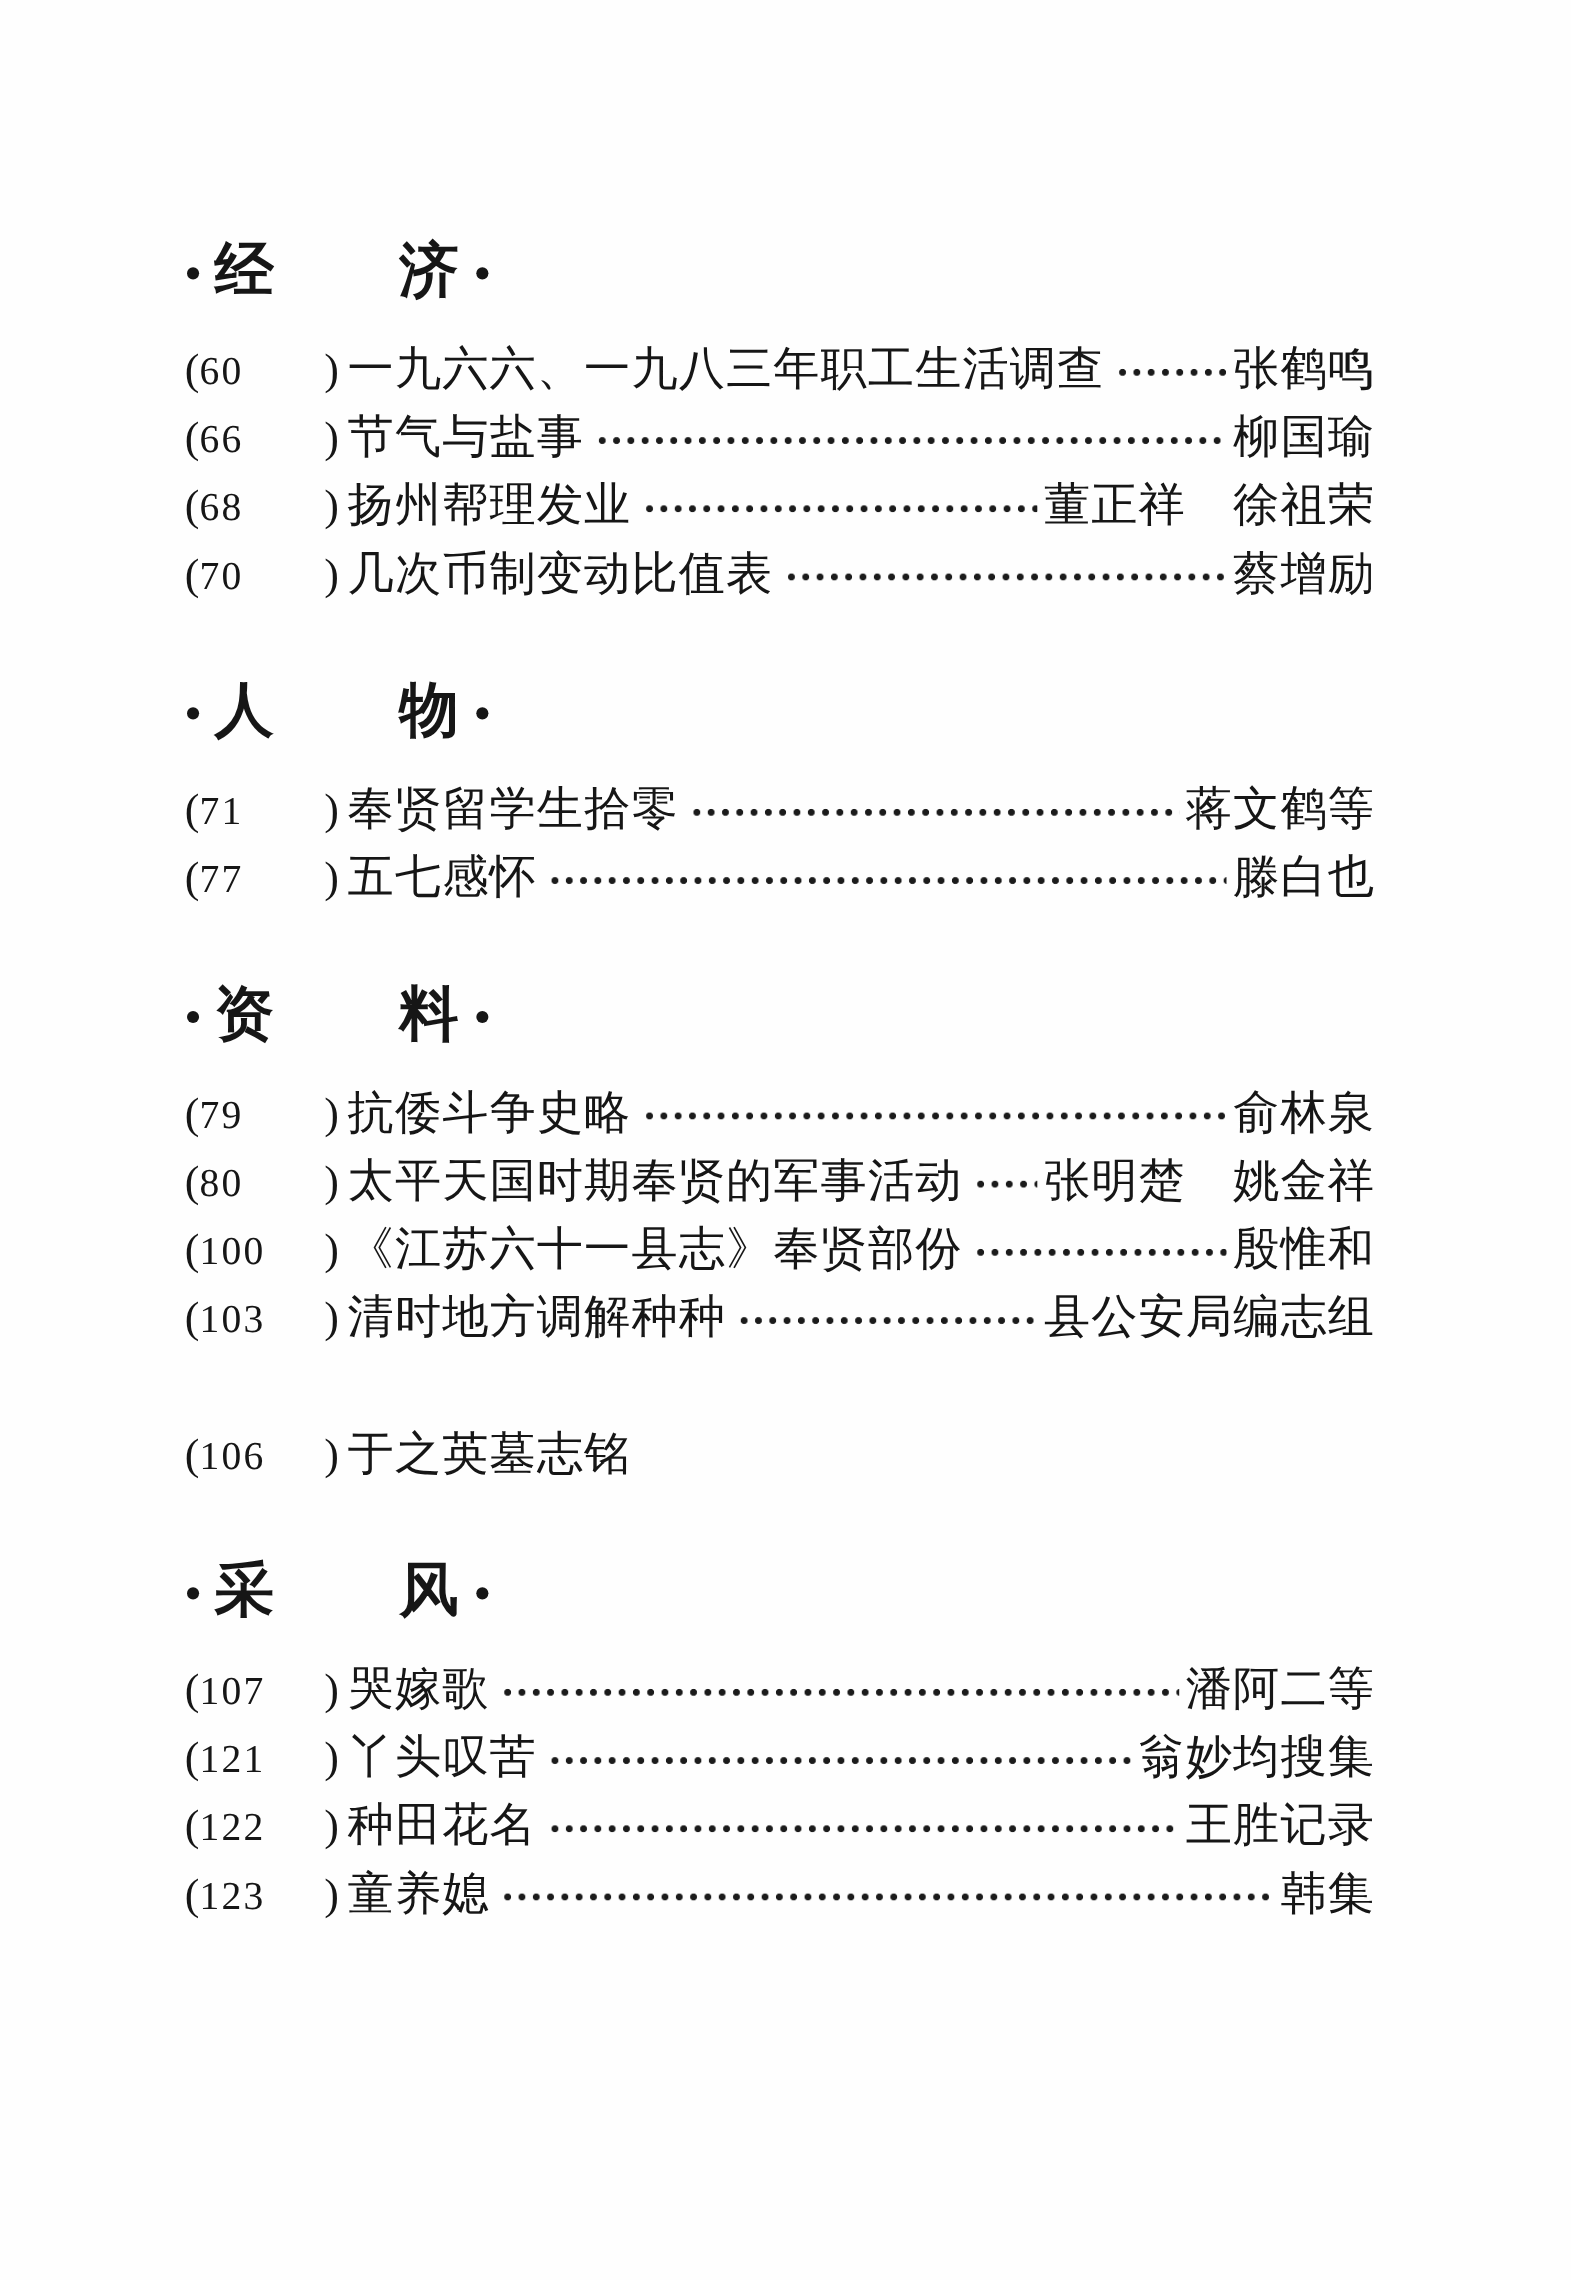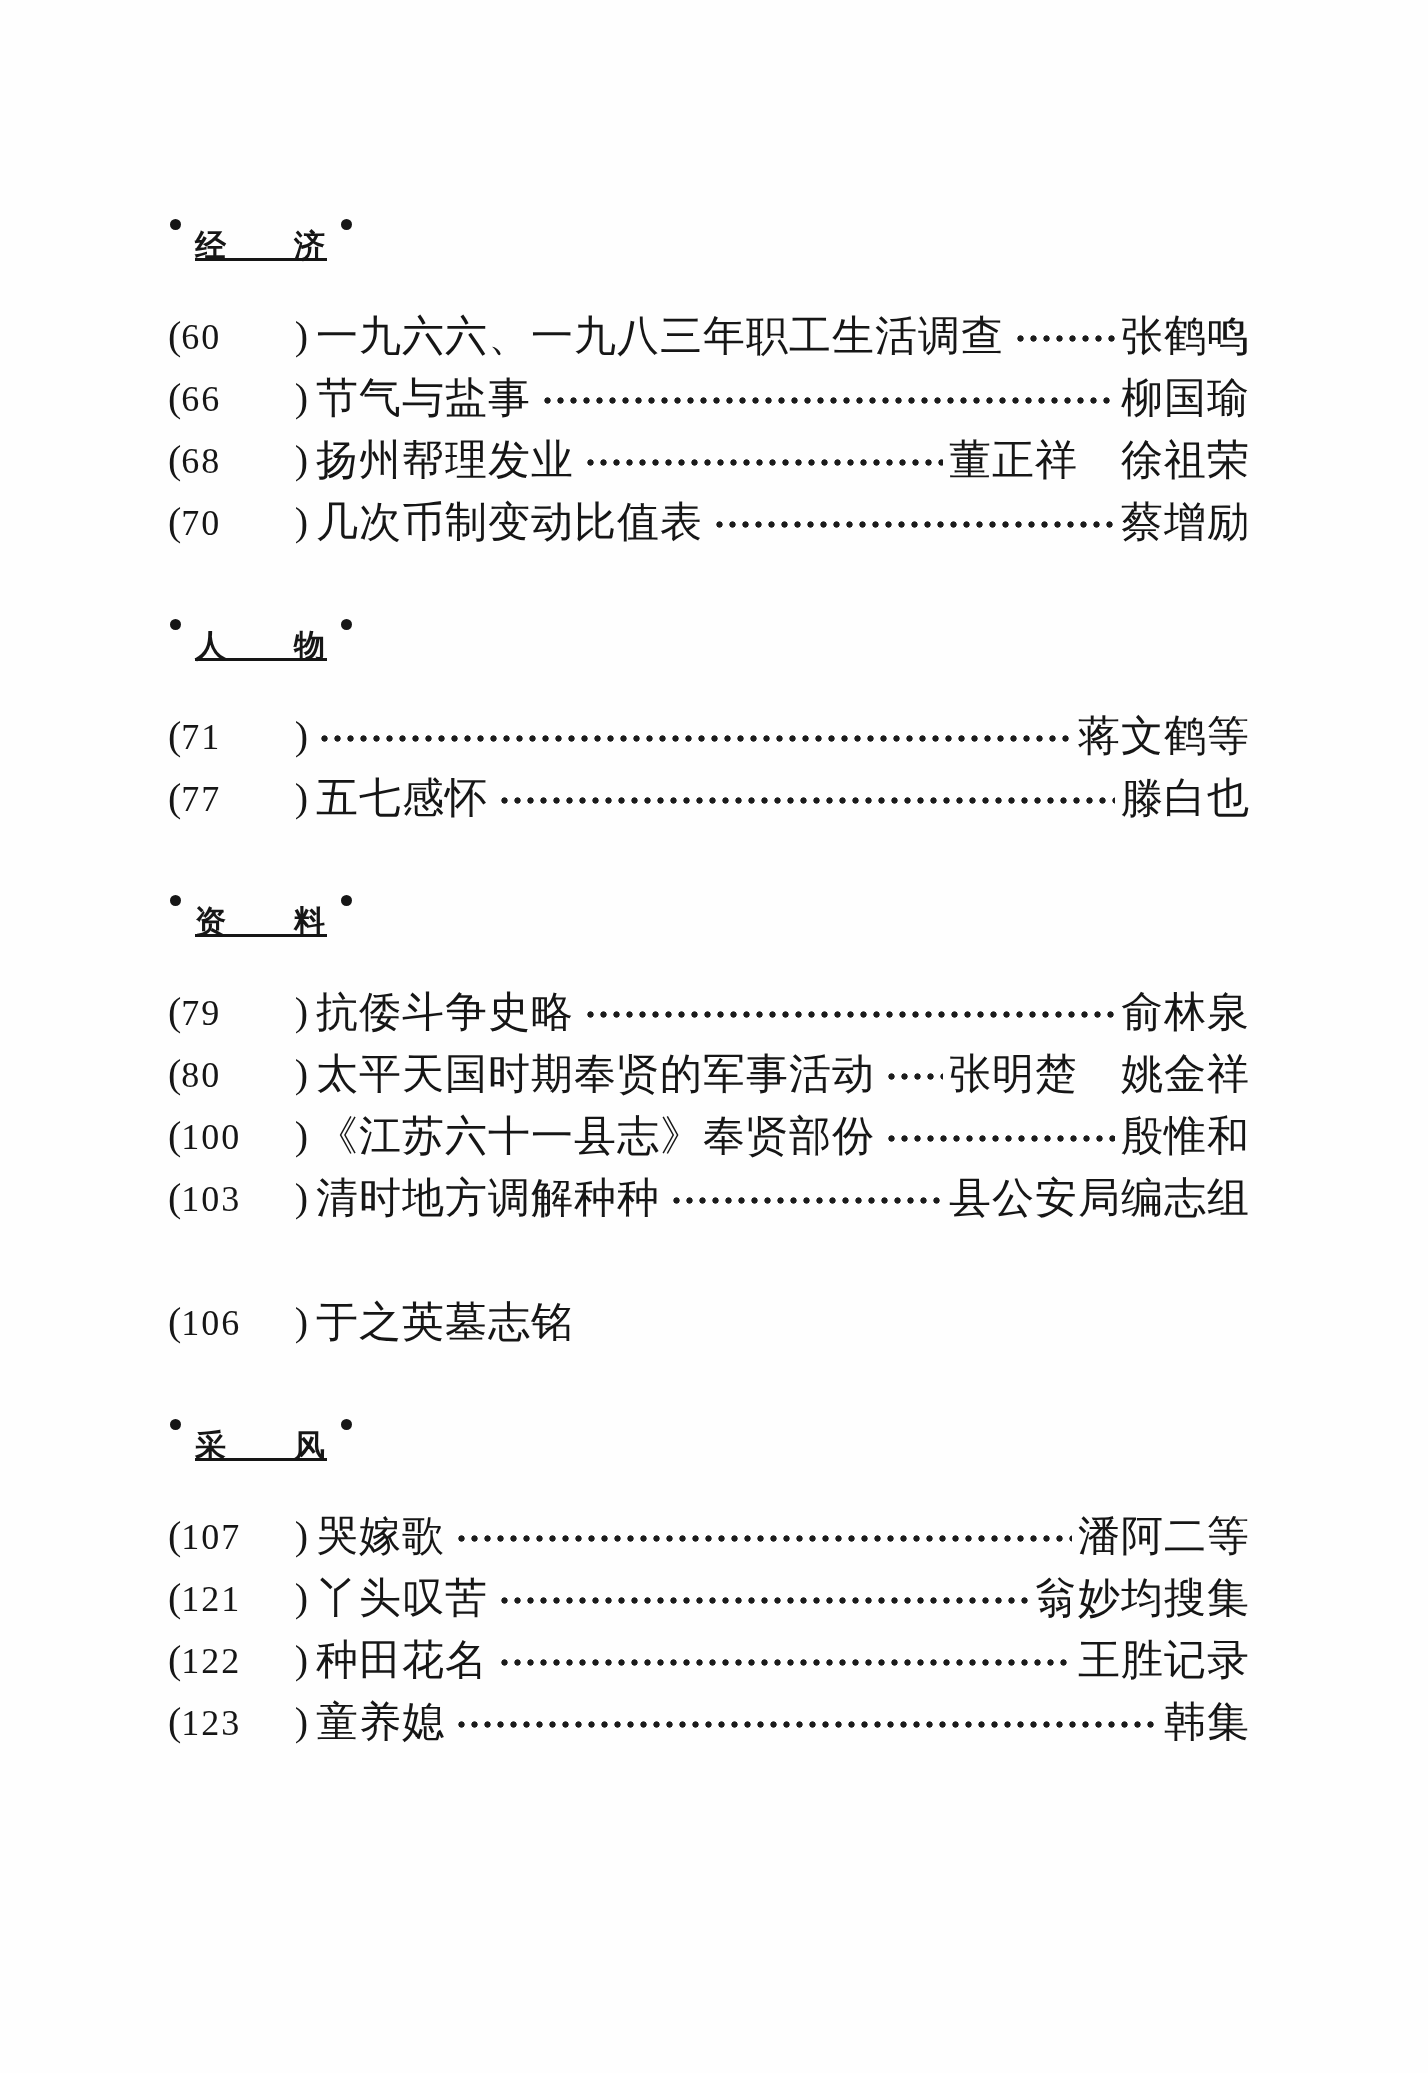--- a/index.html
+++ b/index.html
@@ -23,26 +23,26 @@
   .toc {
     box-sizing: border-box;
     padding: 215px 0 0 168px;
     width: 1250px;
   }
   .sec {
     margin-bottom: 62px;
   }
   .sec-header {
     display: flex;
+    align-items: center;
     height: 62px;
     margin-bottom: 28px;
-    font-size: 31px;
+    font-size: 54px;
     font-weight: bold;
     line-height: 62px;
-    text-decoration: underline;
   }
   .hdot {
     width: 11px;
     height: 11px;
     border-radius: 50%;
     background: #161616;
     flex: 0 0 auto;
   }
   .hdot.left  { margin: 4px 14px 0 2px; }
   .hdot.right { margin: 4px 0 0 14px; }
@@ -152,20 +152,21 @@
         <span class="hdot left"></span>
         <span class="sec-title">人　　物</span>
         <span class="hdot right"></span>
       </div>
       <div class="entry">
         <span class="num">
             <span>(</span>
             <span class="pageno">71</span>
             <span>)</span>
           </span>
+        <span class="title">奉贤留学生拾零</span>
         <span class="leader"></span>
         <span class="author">蒋文鹤等</span>
       </div>
       <div class="entry">
         <span class="num">
             <span>(</span>
             <span class="pageno">77</span>
             <span>)</span>
           </span>
         <span class="title">五七感怀</span>

